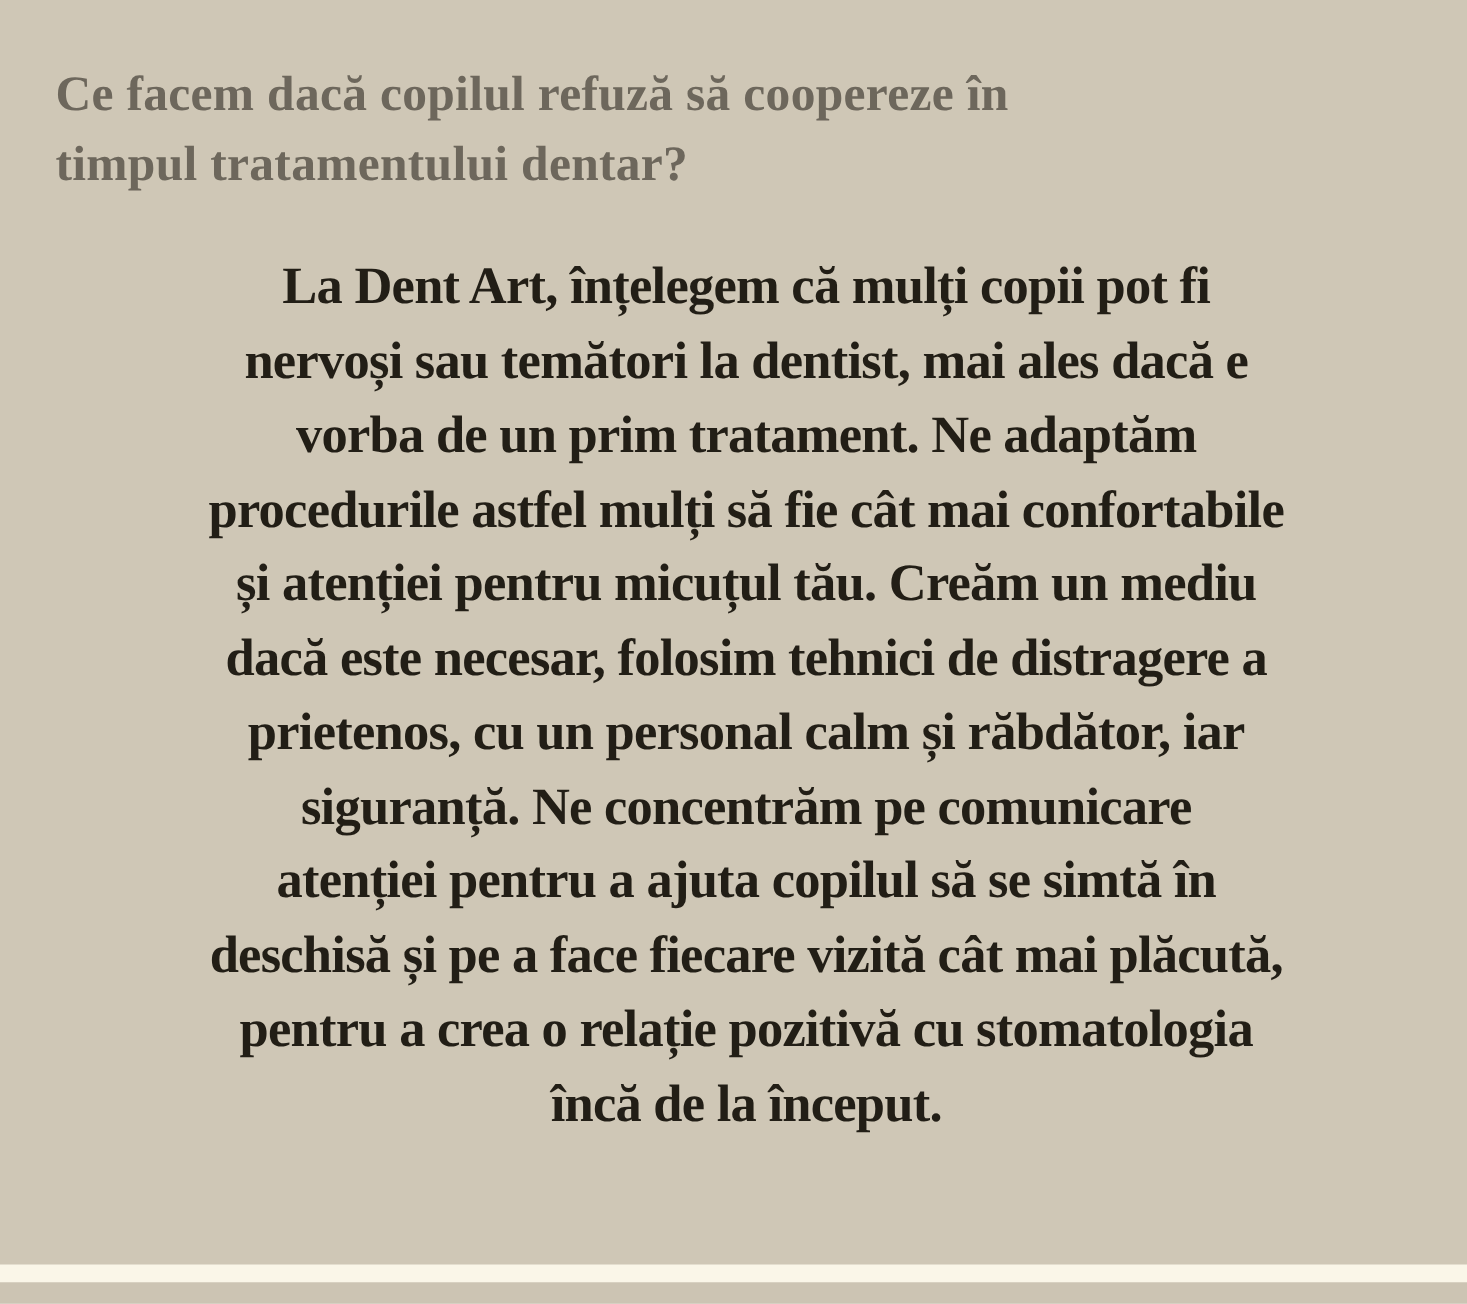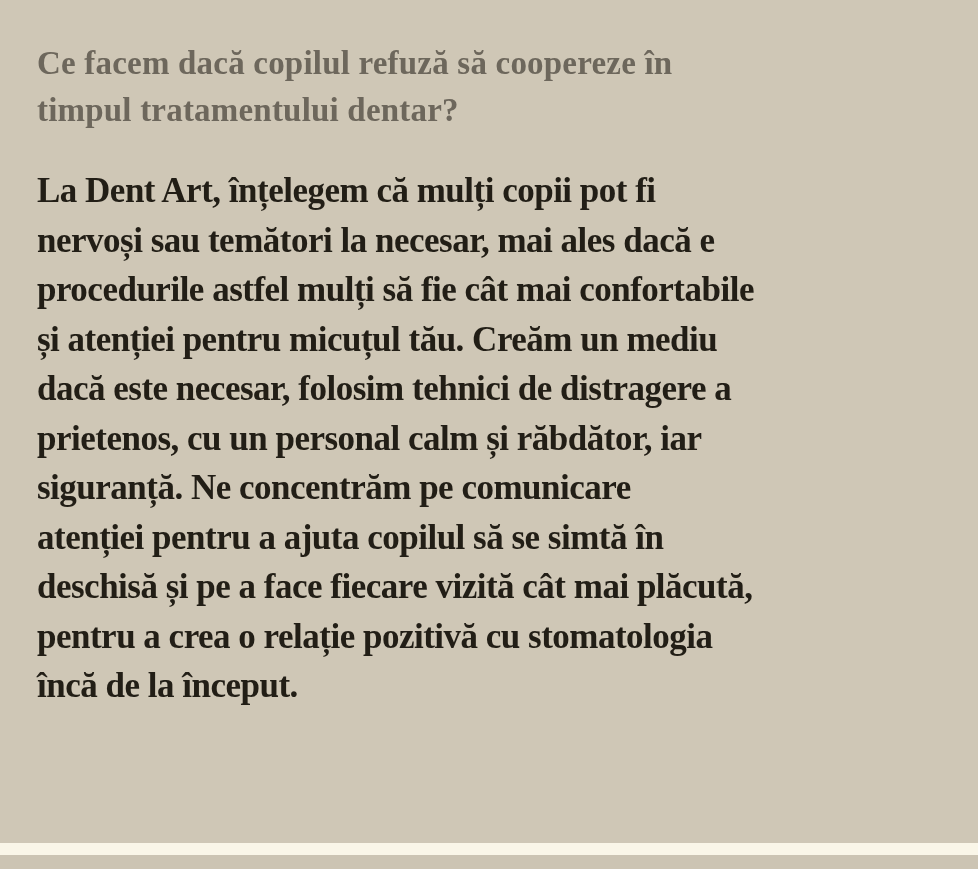--- a/index.html
+++ b/index.html
@@ -30,20 +30,21 @@
   .question-heading > div {
     white-space: nowrap;
   }
   .answer-paragraph {
     margin-top: 32px;
     color: #221e16;
     font-size: 35px;
     font-weight: 700;
     line-height: 49.5px;
     letter-spacing: -0.5px;
+    text-align: center;
   }
   .answer-paragraph > div {
     white-space: nowrap;
   }
   .bottom-divider {
     position: absolute;
     left: 0;
     top: 843px;
     width: 978px;
     height: 12px;
@@ -62,21 +63,22 @@
 <body>
 
 <div class="canvas">
   <div class="content">
     <div class="question-heading">
         <div>Ce facem dacă copilul refuză să coopereze în</div>
         <div>timpul tratamentului dentar?</div>
       </div>
     <div class="answer-paragraph">
         <div>La Dent Art, înțelegem că mulți copii pot fi</div>
-        <div>nervoși sau temători la necesar, mai ales dacă e</div>
+        <div>nervoși sau temători la dentist, mai ales dacă e</div>
+        <div>vorba de un prim tratament. Ne adaptăm</div>
         <div>procedurile astfel mulți să fie cât mai confortabile</div>
         <div>și atenției pentru micuțul tău. Creăm un mediu</div>
         <div>dacă este necesar, folosim tehnici de distragere a</div>
         <div>prietenos, cu un personal calm și răbdător, iar</div>
         <div>siguranță. Ne concentrăm pe comunicare</div>
         <div>atenției pentru a ajuta copilul să se simtă în</div>
         <div>deschisă și pe a face fiecare vizită cât mai plăcută,</div>
         <div>pentru a crea o relație pozitivă cu stomatologia</div>
         <div>încă de la început.</div>
       </div>

